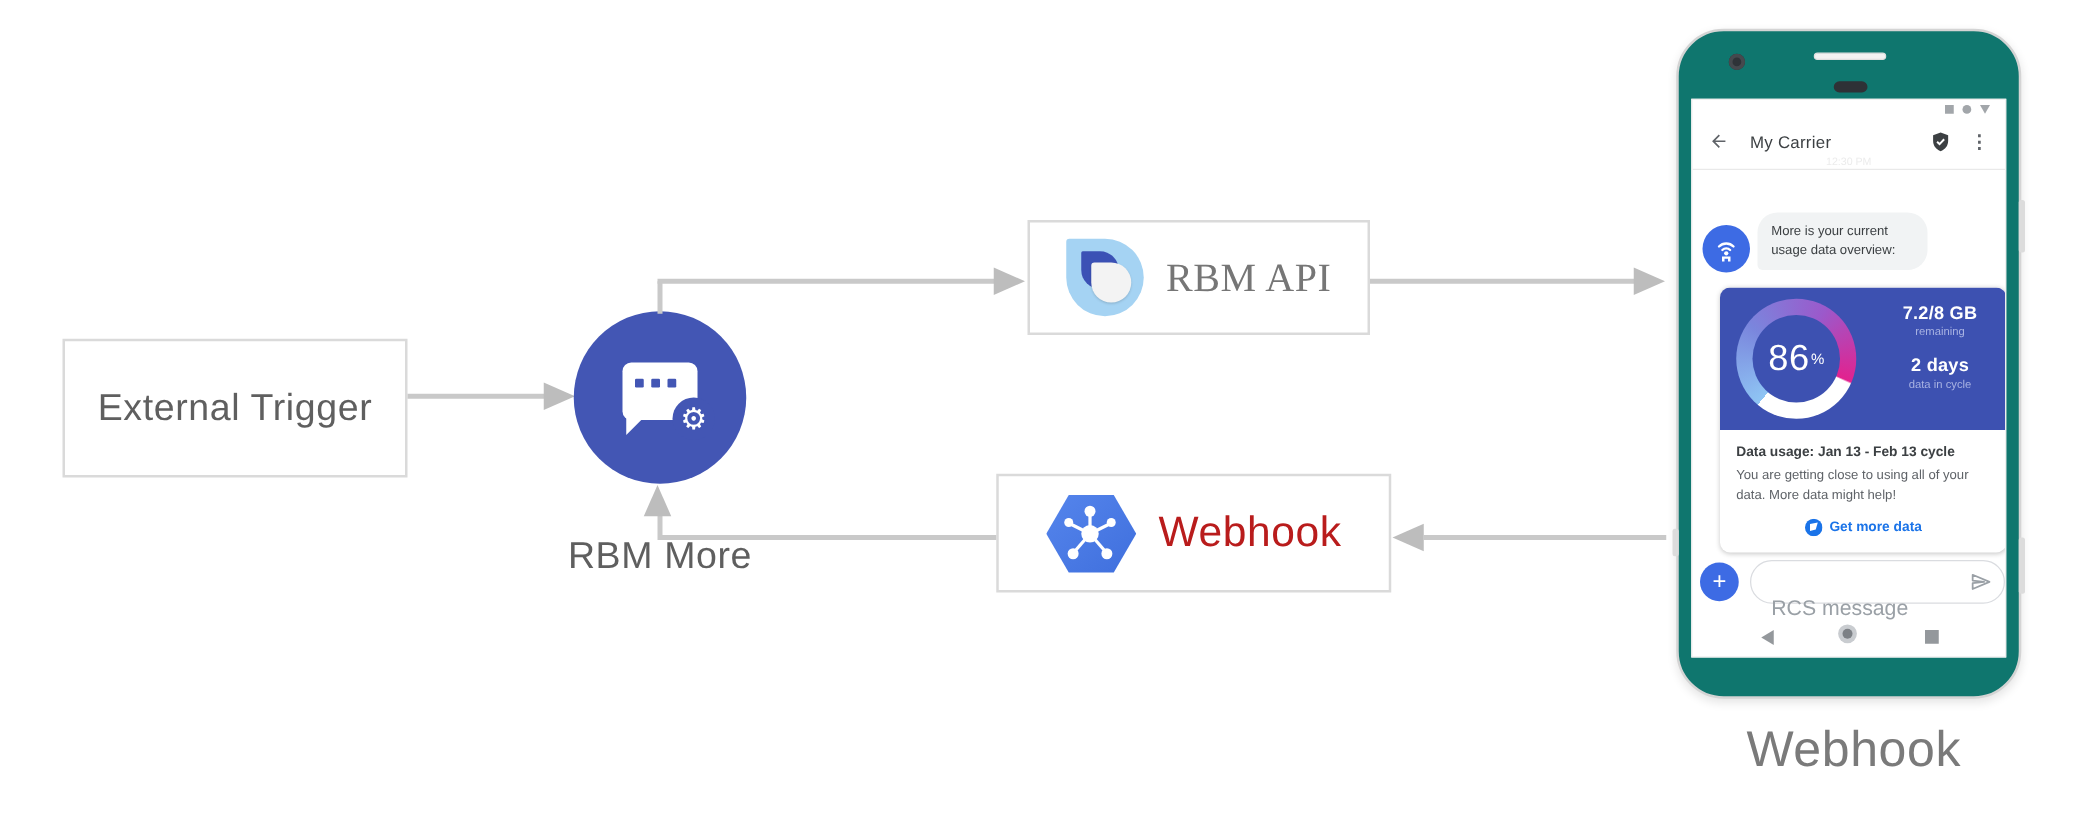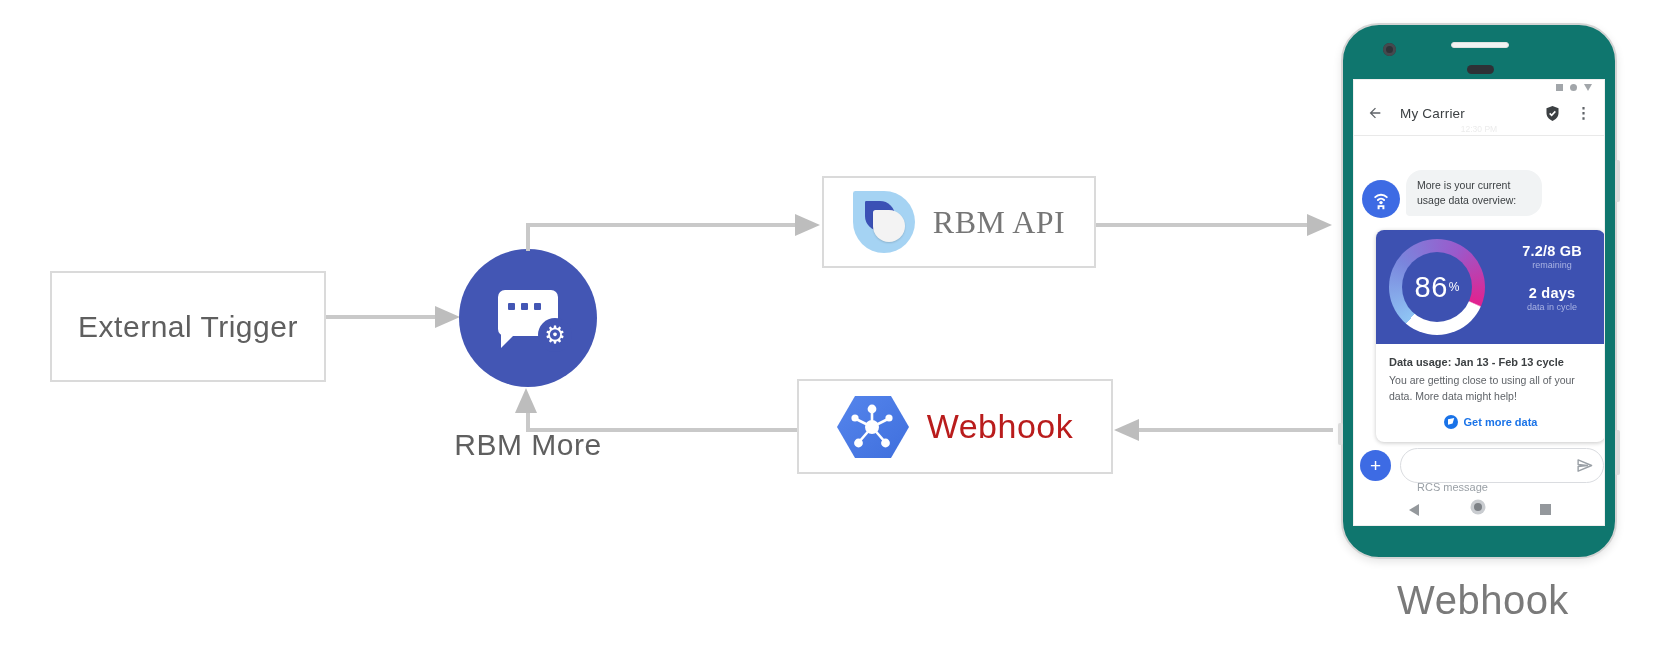--- a/index.html
+++ b/index.html
@@ -69,21 +69,21 @@
   .card-white{padding:12px 13px 13px;}
   .cw-title{font-size:11px;font-weight:bold;color:#3c4043;}
   .cw-body{font-size:10.5px;color:#5f6368;line-height:1.5;margin-top:5px;}
   .cw-action{margin-top:10px;display:flex;align-items:center;justify-content:center;gap:6px;cursor:pointer;}
   .cw-action-label{font-size:11px;font-weight:bold;color:#1a73e8;}
 
   .plus-btn{left:6px;top:370px;width:31px;height:31px;border-radius:50%;background:#3d6be4;display:flex;align-items:center;justify-content:center;
             color:#ffffff;font-size:19px;font-weight:400;line-height:1;cursor:pointer;}
   .compose{left:46px;top:368px;width:204px;height:35px;border:1.5px solid #dadce0;border-radius:19px;background:#ffffff;
            display:flex;align-items:center;padding:0 10px 0 14px;}
-  .compose input{flex:1;border:none;outline:none;font-size:11px;color:#3c4043;background:transparent;min-width:0;
+  .compose input{flex:1;border:none;outline:none;font-size:17px;color:#3c4043;background:transparent;min-width:0;
                  font-family:"Liberation Sans",sans-serif;margin-top:43px;}
   .compose input::placeholder{color:#9aa0a6;}
 
   .nav-back{left:55px;top:424px;width:0;height:0;border-top:6.5px solid transparent;border-bottom:6.5px solid transparent;border-right:10px solid #94989c;cursor:pointer;}
   .nav-home{left:120px;top:423px;width:8px;height:8px;border-radius:50%;background:#7d8186;box-shadow:0 0 0 3.5px #c9ccd0;cursor:pointer;}
   .nav-recent{left:186px;top:424px;width:11px;height:11px;background:#94989c;cursor:pointer;}
 
   .messages-caption{left:1363px;top:578px;width:240px;text-align:center;font-size:40px;font-weight:300;color:#7a7a7a;letter-spacing:.5px;}
 </style>
 </head>

